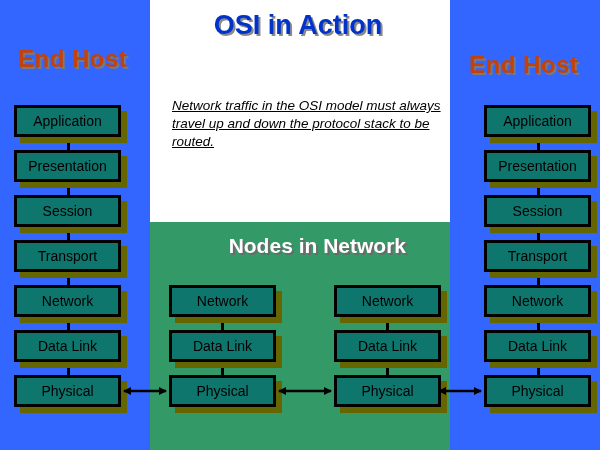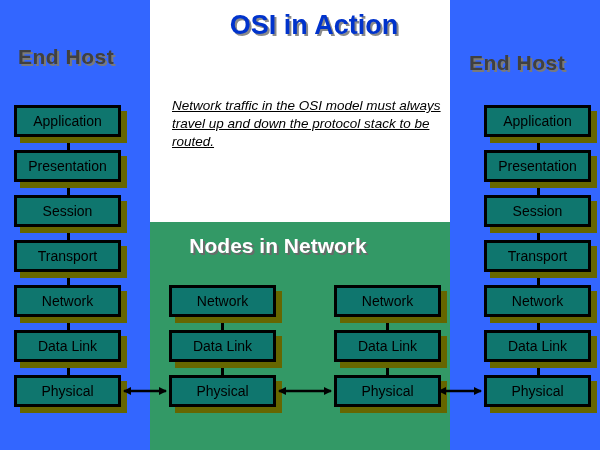--- a/index.html
+++ b/index.html
@@ -3,25 +3,25 @@
 <meta charset="utf-8">
 <style>
   html, body { margin:0; padding:0; }
   body { width:600px; height:450px; position:relative; overflow:hidden; background:#fff;
          font-family:"Liberation Sans", sans-serif; }
   .panel { position:absolute; }
   #left { left:0; top:0; width:150px; height:450px; background:#3366ff; }
   #right { left:450px; top:0; width:150px; height:450px; background:#3366ff; }
   #center-top { left:150px; top:0; width:300px; height:222px; background:#ffffff; }
   #center-bottom { left:150px; top:222px; width:300px; height:228px; background:#339966; }
-  .host-title { position:absolute; color:#404040; font-weight:bold; font-size:21px;
+  .host-title { position:absolute; color:#c2410c; font-weight:bold; font-size:24px;
                 text-shadow:2px 2px 0 #7a7a7a; letter-spacing:0.5px; white-space:nowrap; }
-  .main-title { position:absolute; left:164px; width:300px; top:10px; text-align:center;
+  .main-title { position:absolute; left:148px; width:300px; top:10px; text-align:center;
                 color:#0033cc; font-weight:bold; font-size:27px; text-shadow:2px 2px 0 #8a8a8a; }
-  .nodes-title { position:absolute; left:150px; width:256px; top:234px; text-align:center;
+  .nodes-title { position:absolute; left:150px; width:256px; top:234px; text-align:right;
                  color:#fff; font-weight:bold; font-size:21px; text-shadow:2px 2px 0 #6a6a6a; }
   .desc { position:absolute; left:172px; top:97px; width:270px; font-style:italic; font-size:13.5px;
           line-height:18px; color:#000;text-decoration:underline; }
   .box { position:absolute; width:101px; height:26px; background:#0f766e; border:3px solid #000;
          box-shadow:6px 6px 0 #666600; text-align:center; line-height:26px; font-size:14px;
          color:#000; white-space:nowrap; }
   .vline { position:absolute; width:3px; background:#000; }
   svg { position:absolute; left:0; top:0; }
 </style>
 </head>

